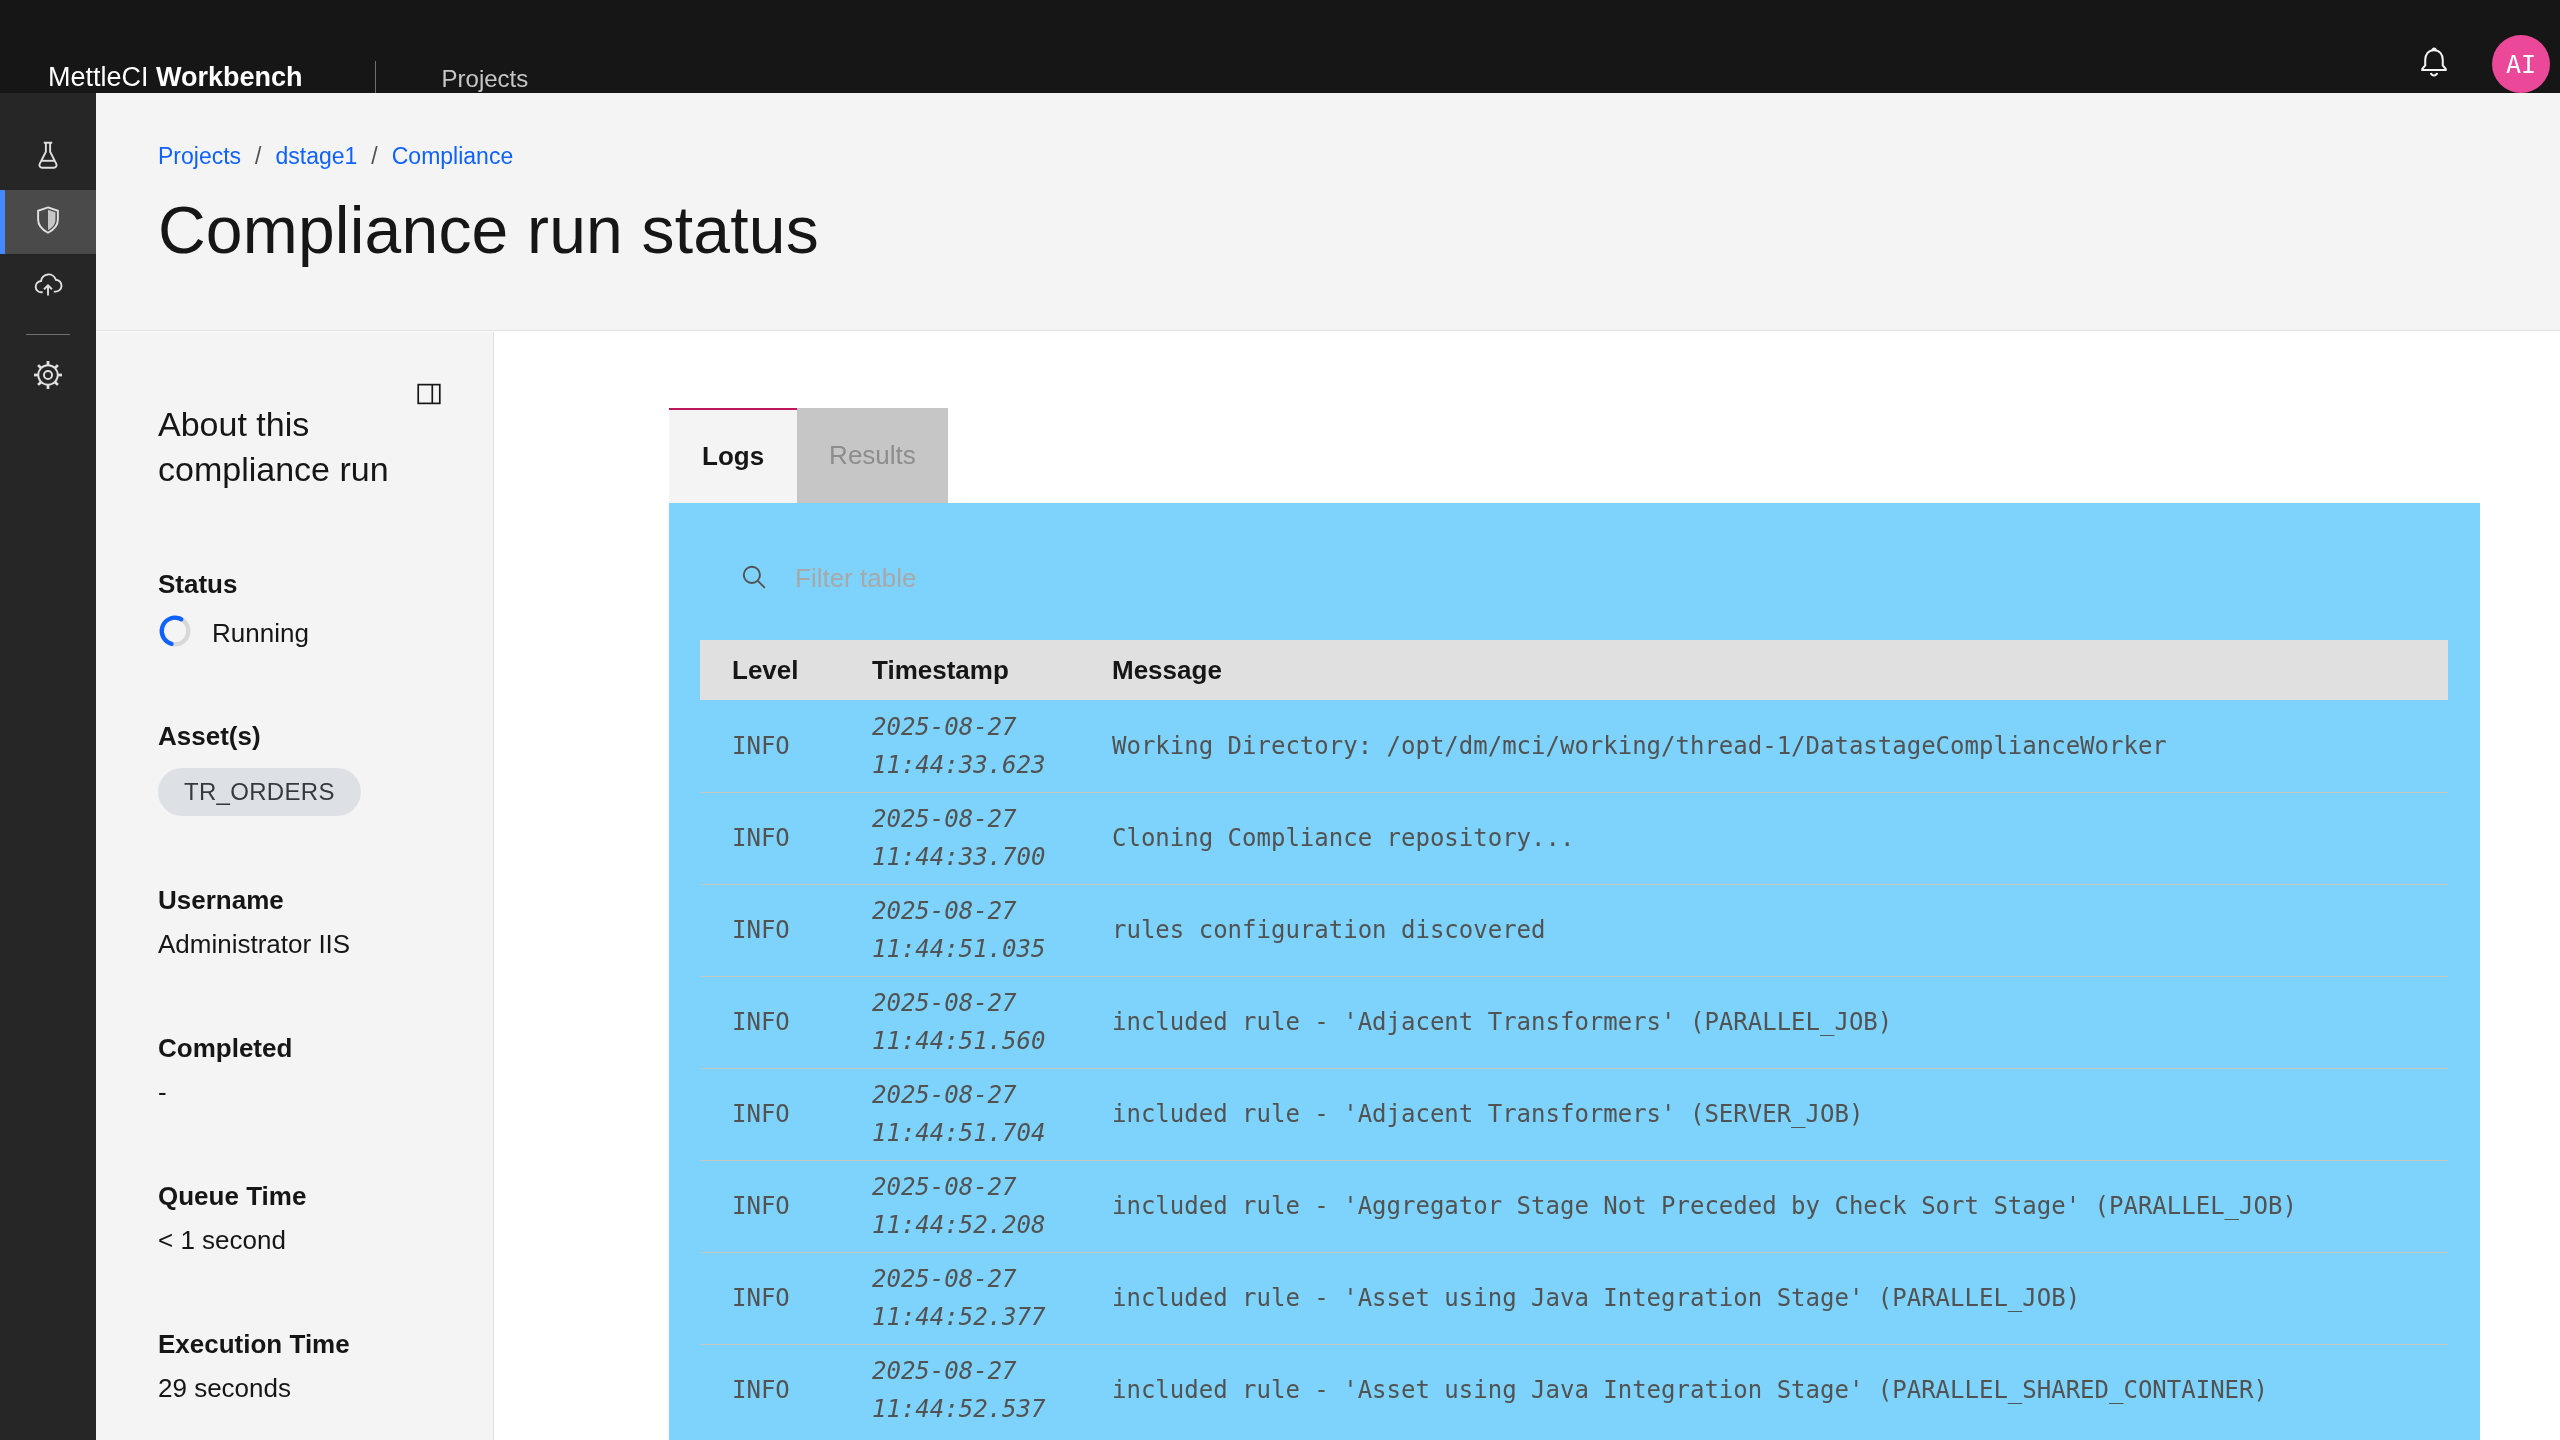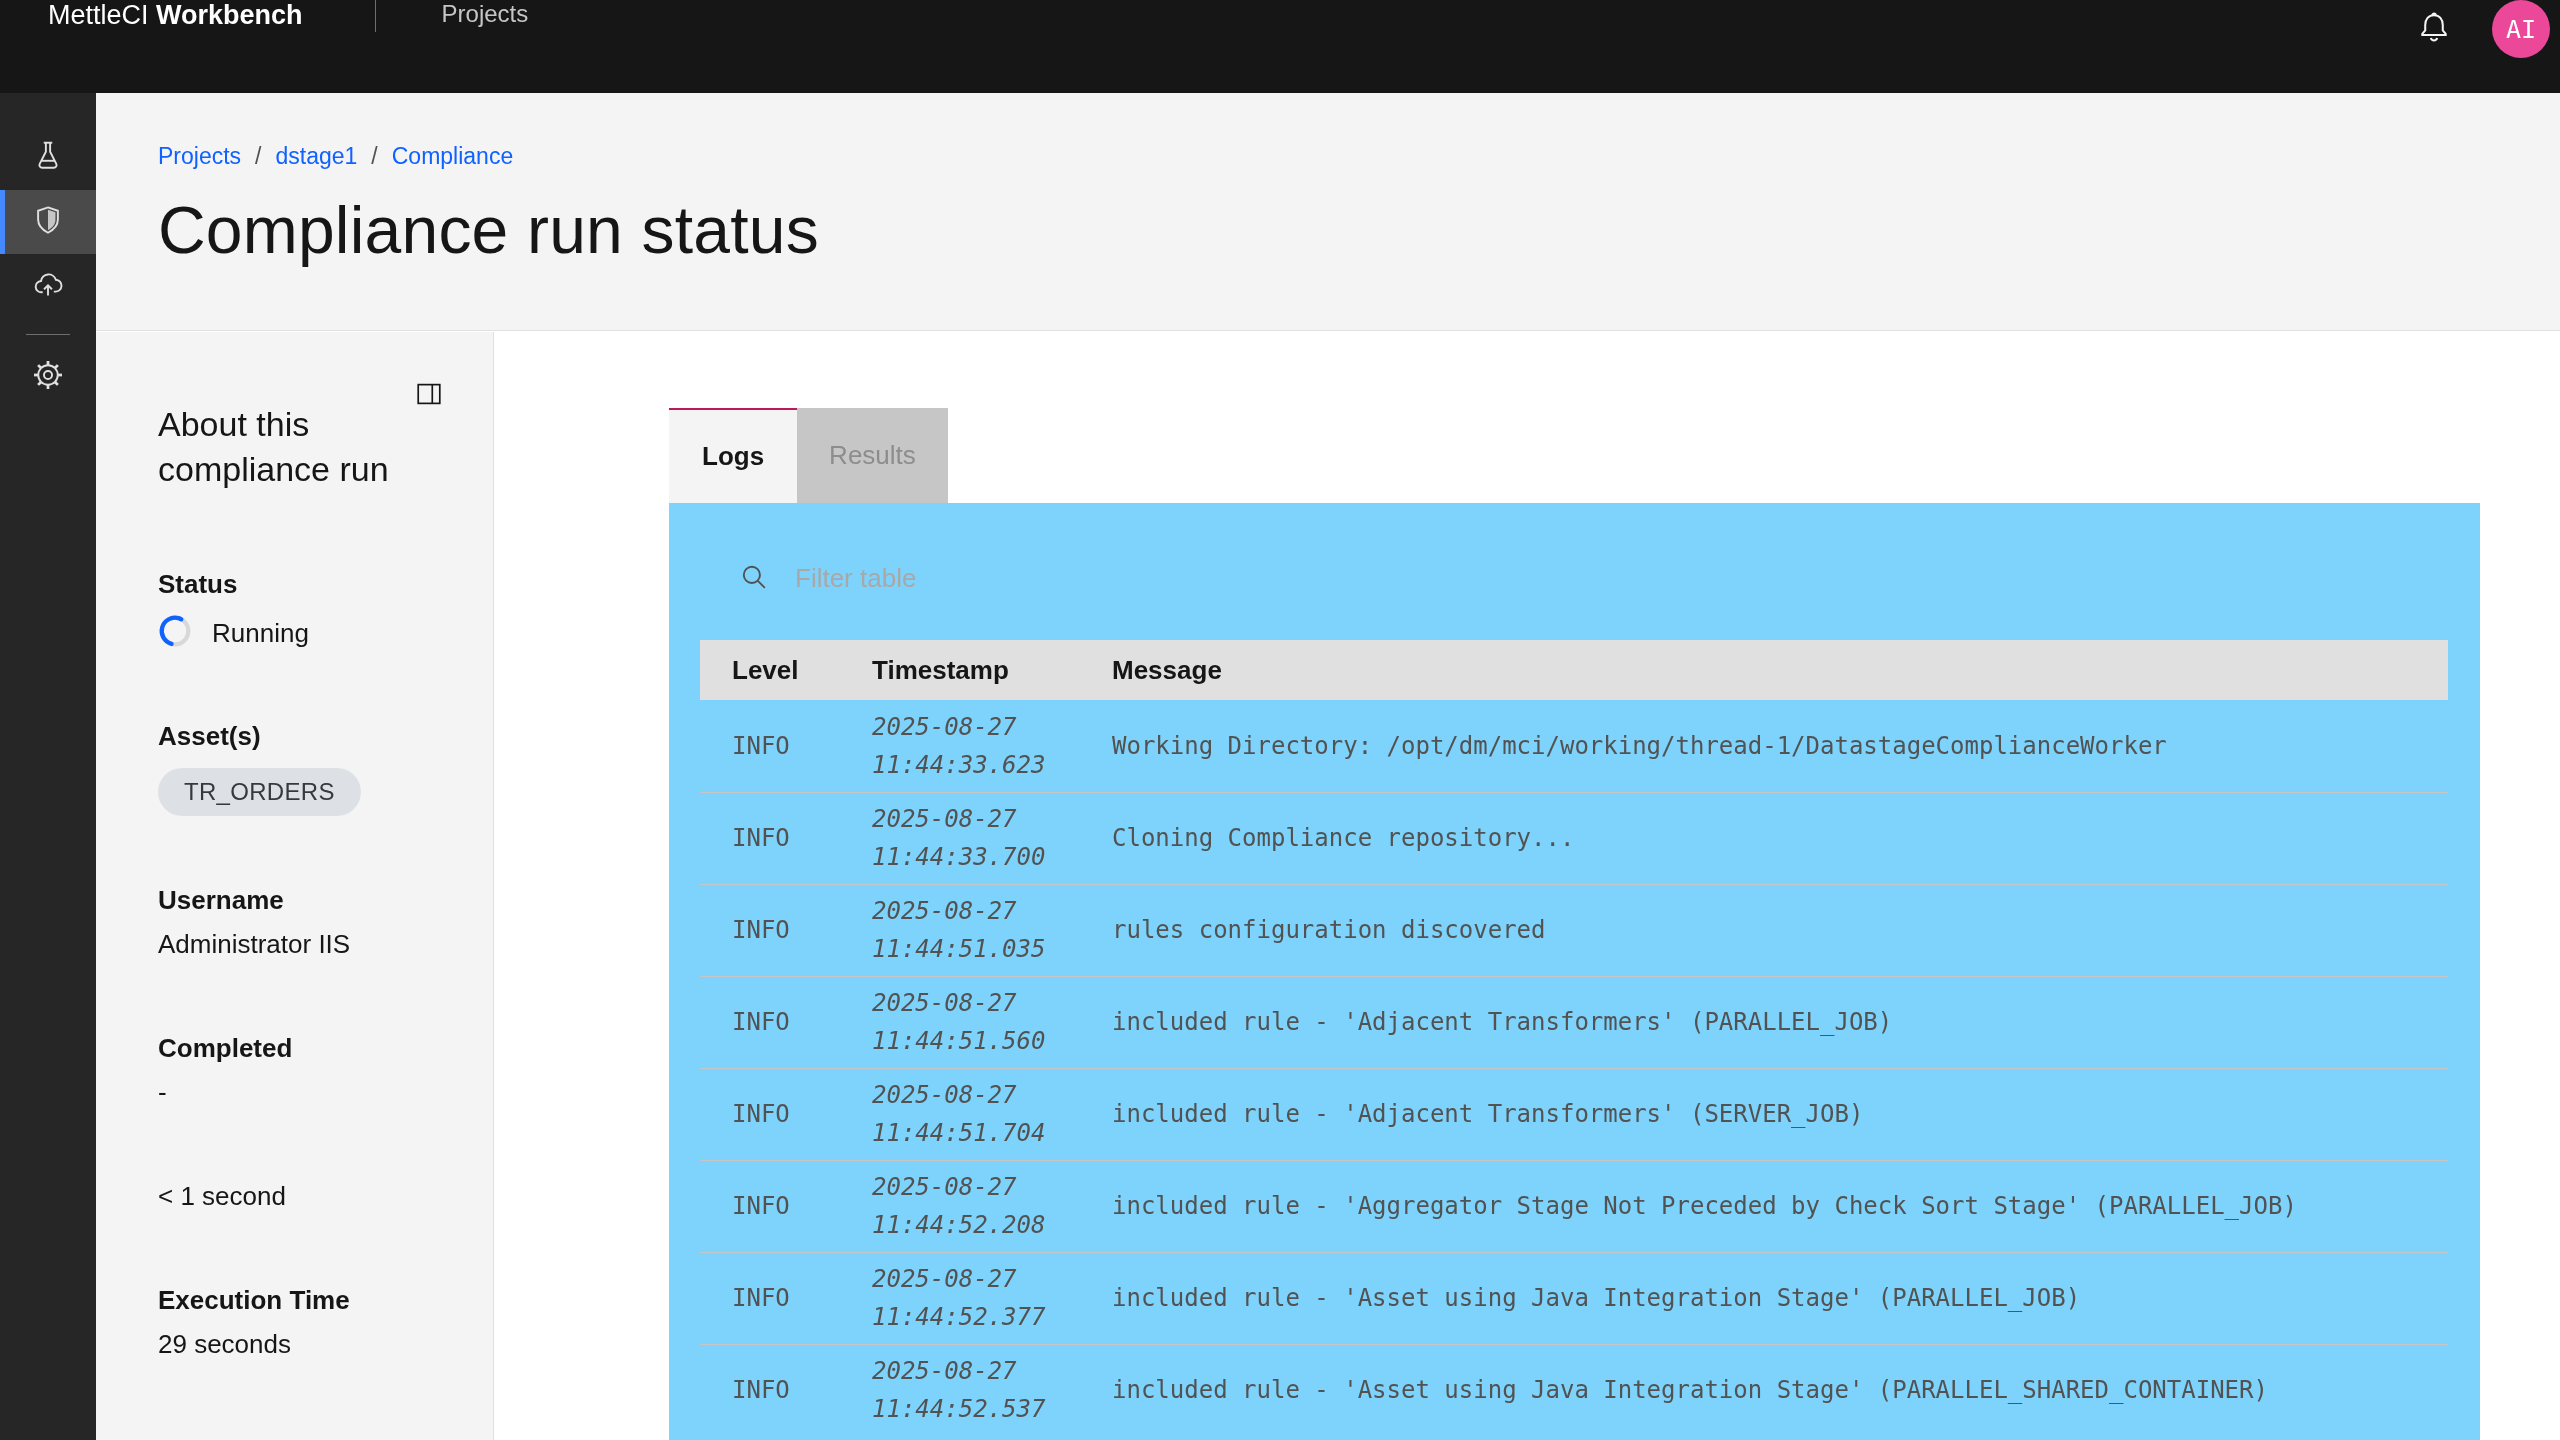--- a/index.html
+++ b/index.html
@@ -7,21 +7,21 @@
   body {
     font-family: "Liberation Sans", sans-serif;
     background: #ffffff;
     color: #161616;
     position: relative;
   }
 
   
   .app-header {
     position: absolute; left: 0; top: 0; width: 2560px; height: 93px;
-    background: #161616; display: flex; align-items: flex-start;
+    background: #161616; display: flex; align-items: flex-end;
     z-index: 30;
   }
   .brand { margin-left: 48px; font-size: 27px; color: #ffffff; white-space: nowrap; }
   .brand .bold { font-weight: 700; }
   .header-divider { width: 1px; height: 32px; background: #6f6f6f; margin-left: 72px; }
   .header-nav-item {
     margin-left: 66px; font-size: 24px; color: #c6c6c6; cursor: pointer;
   }
   .header-right { margin-left: auto; display: flex; align-items: center; gap: 34px; padding-right: 10px; }
   .icon-btn { width: 48px; height: 48px; display: flex; align-items: center; justify-content: center; cursor: pointer; }
@@ -238,20 +238,21 @@
       <div class="field-label">Username</div>
       <div class="field-value">Administrator IIS</div>
     </div>
 
     <div class="field">
       <div class="field-label">Completed</div>
       <div class="field-value">-</div>
     </div>
 
     <div class="field">
+      <div class="field-label">Queue Time</div>
       <div class="field-value">&lt; 1 second</div>
     </div>
 
     <div class="field">
       <div class="field-label">Execution Time</div>
       <div class="field-value">29 seconds</div>
     </div>
   </div>
 </aside>
 

